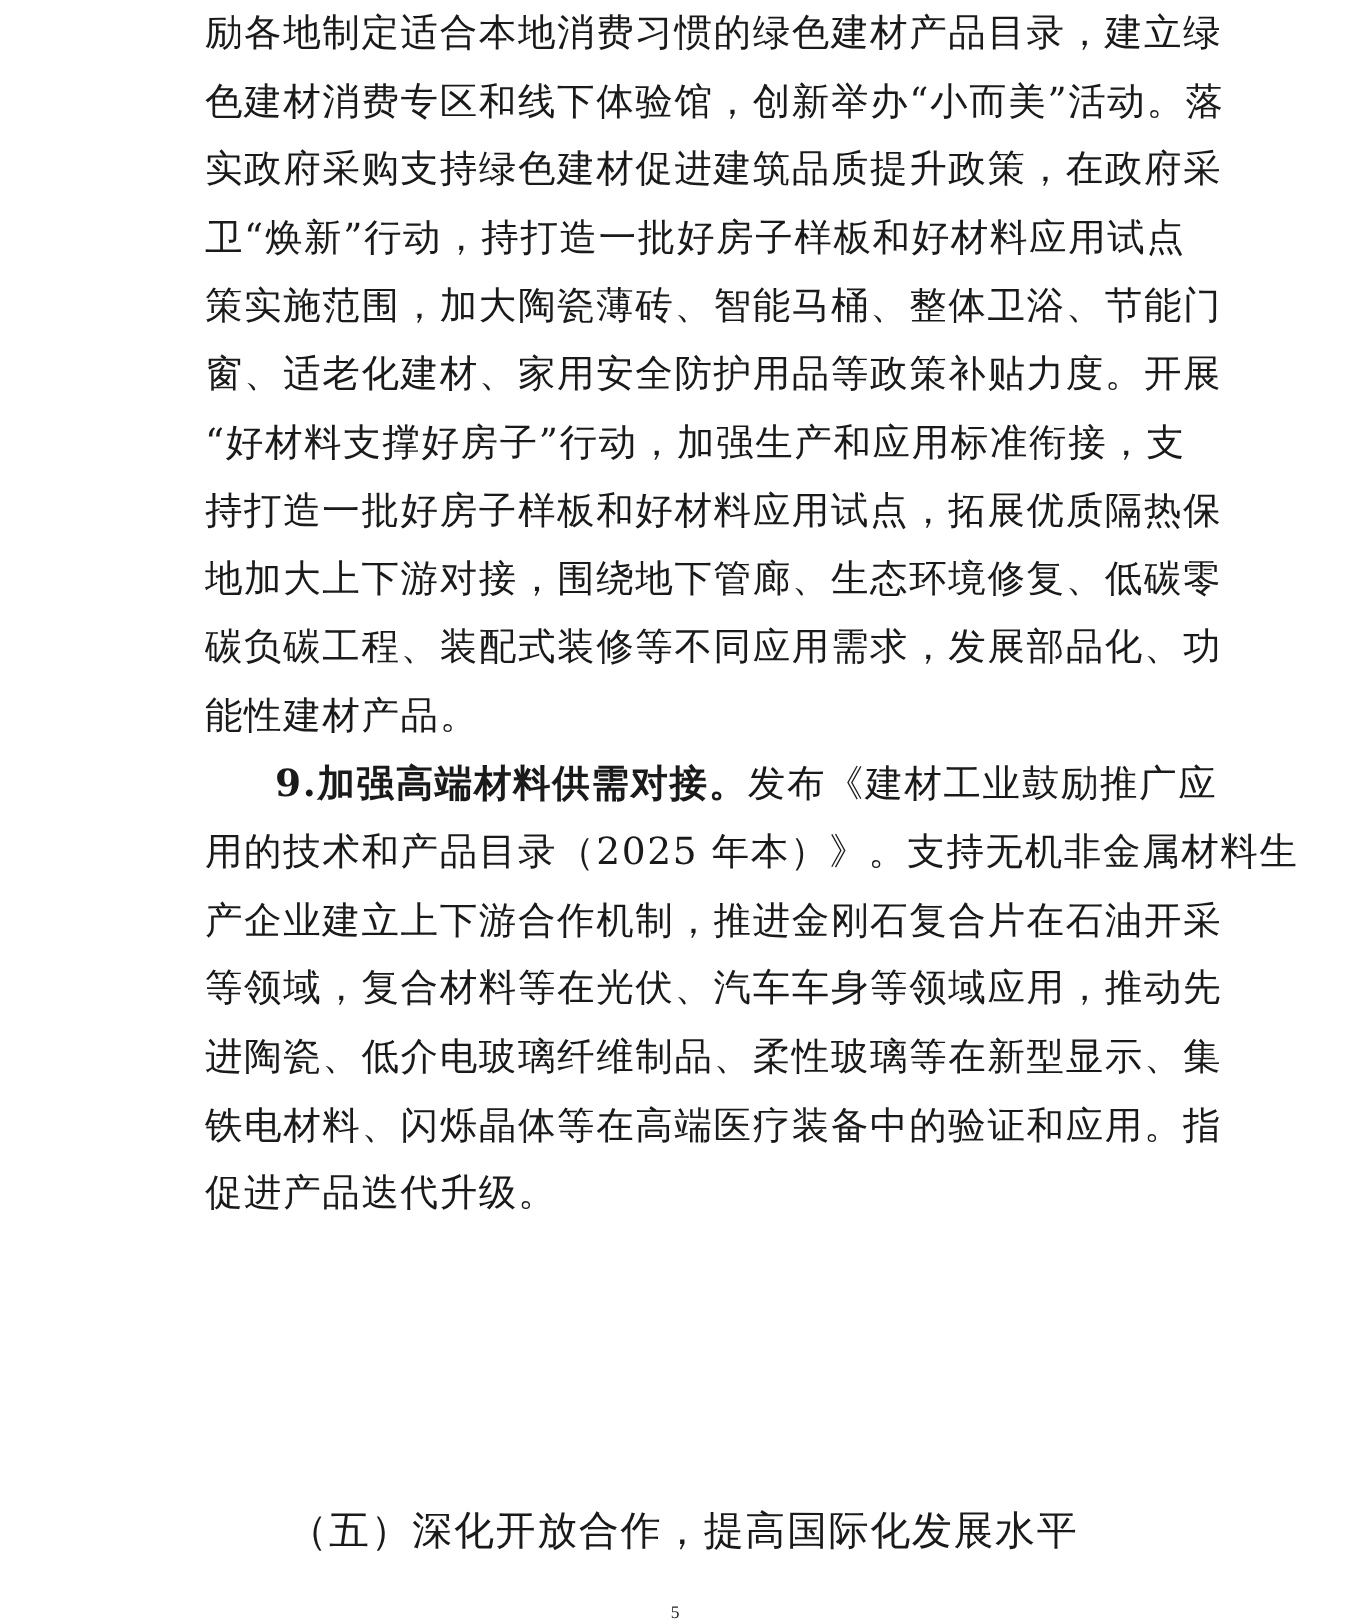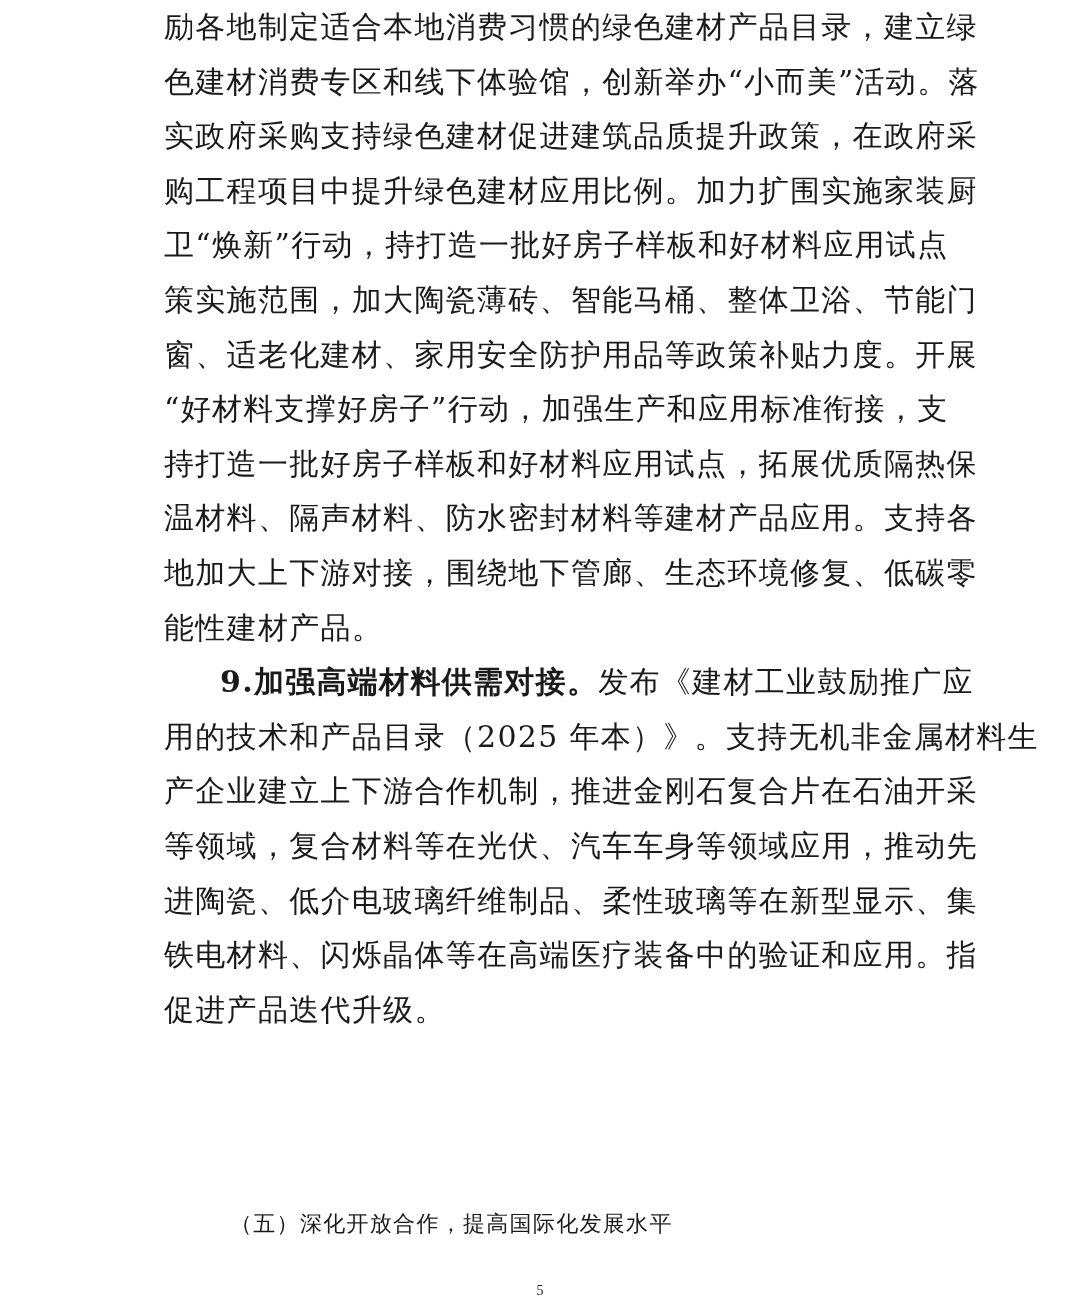--- a/index.html
+++ b/index.html
@@ -45,21 +45,21 @@
     .line.indent {
       padding-left: 56px;
     }
     .bold {
       font-weight: bold;
     }
     .heading-line {
       position: absolute;
       left: 230px;
       top: 1197px;
-      font-size: 22px;
+      font-size: 32px;
       line-height: 54px;
       letter-spacing: 1.3px;
       white-space: nowrap;
     }
     .page-number {
       position: absolute;
       left: 0;
       width: 1080px;
       top: 1283px;
       text-align: center;
@@ -73,28 +73,27 @@
 <body>
 
 <div class="page">
 
   <div class="col">
 
     <div>
       <div class="line">励各地制定适合本地消费习惯的绿色建材产品目录，建立绿</div>
       <div class="line">色建材消费专区和线下体验馆，创新举办“小而美”活动。落</div>
       <div class="line">实政府采购支持绿色建材促进建筑品质提升政策，在政府采</div>
-      <div class="line">购工程项目中提升绿色建材应用比例。加力扩围实施家装厨</div>
       <div class="line">卫“焕新”行动，持打造一批好房子样板和好材料应用试点</div>
       <div class="line">策实施范围，加大陶瓷薄砖、智能马桶、整体卫浴、节能门</div>
       <div class="line">窗、适老化建材、家用安全防护用品等政策补贴力度。开展</div>
       <div class="line">“好材料支撑好房子”行动，加强生产和应用标准衔接，支</div>
       <div class="line">持打造一批好房子样板和好材料应用试点，拓展优质隔热保</div>
-      <div class="line">温材料、隔声材料、防水密封材料等建材产品应用。支持各</div>
       <div class="line">地加大上下游对接，围绕地下管廊、生态环境修复、低碳零</div>
+      <div class="line">碳负碳工程、装配式装修等不同应用需求，发展部品化、功</div>
       <div class="line last">能性建材产品。</div>
     </div>
 
     <div>
       <div class="line indent"><span class="bold">9.加强高端材料供需对接。</span><span>发布《建材工业鼓励推广应</span></div>
       <div class="line">用的技术和产品目录（2025 年本）》。支持无机非金属材料生</div>
       <div class="line">产企业建立上下游合作机制，推进金刚石复合片在石油开采</div>
       <div class="line">等领域，复合材料等在光伏、汽车车身等领域应用，推动先</div>
       <div class="line">进陶瓷、低介电玻璃纤维制品、柔性玻璃等在新型显示、集</div>
       <div class="line">铁电材料、闪烁晶体等在高端医疗装备中的验证和应用。指</div>

